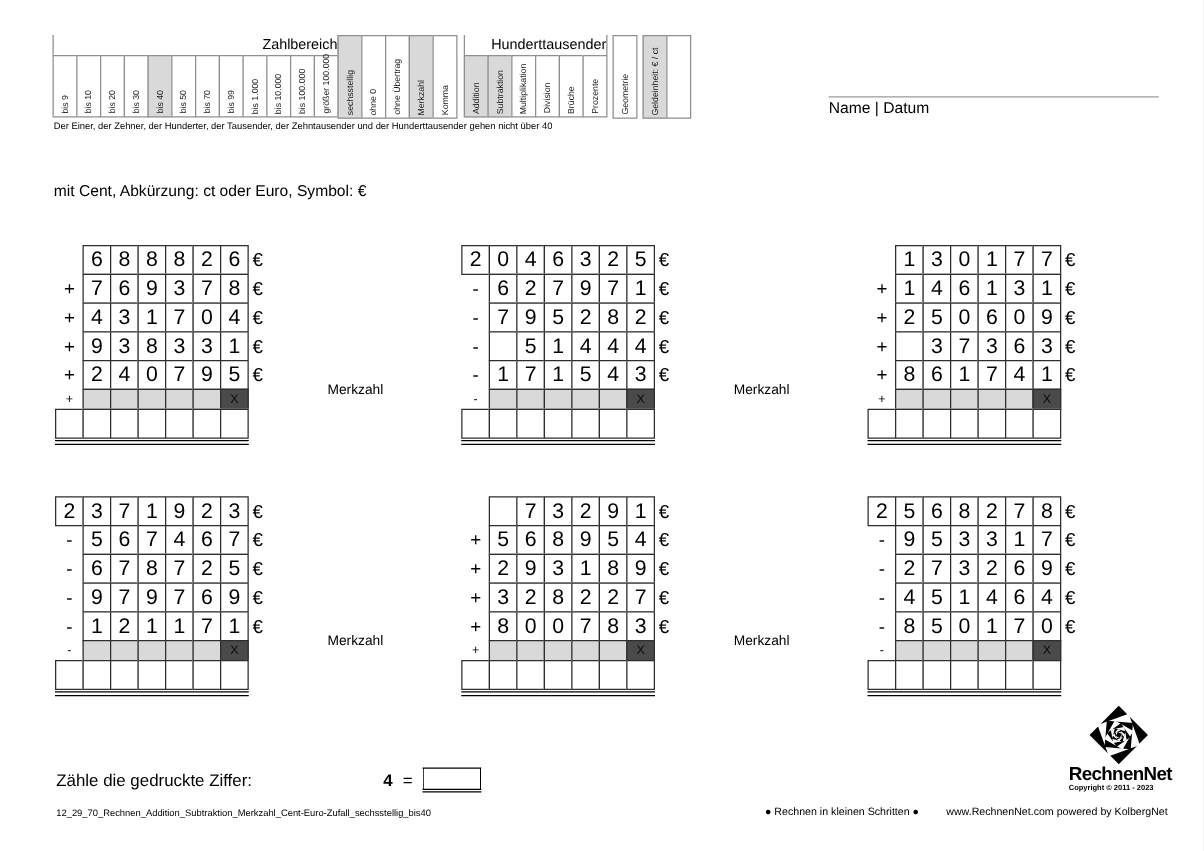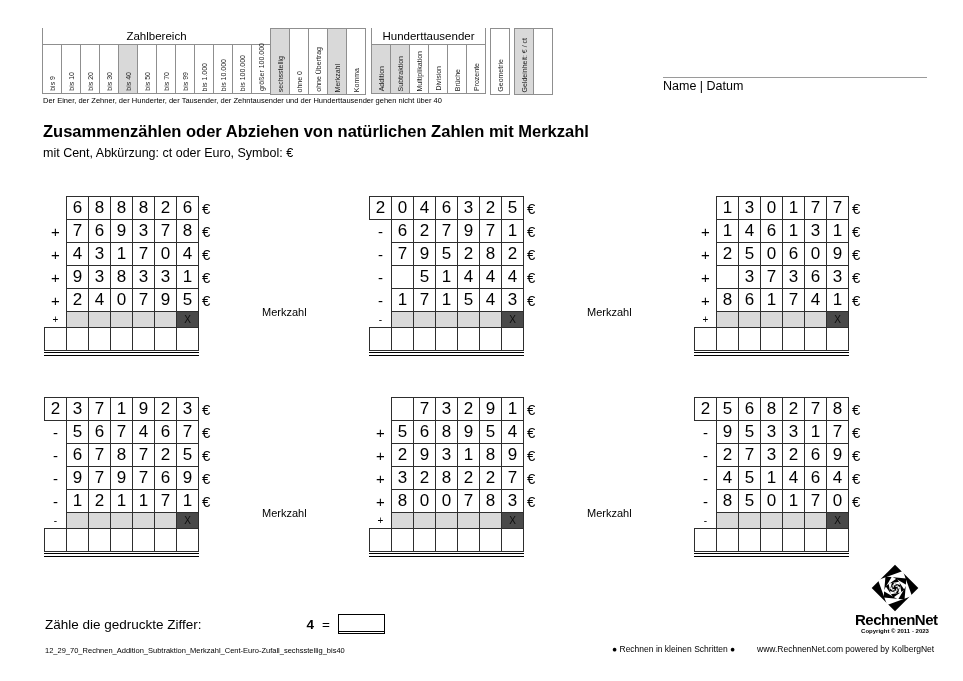--- a/index.html
+++ b/index.html
@@ -3,21 +3,21 @@
 <meta charset="utf-8">
 <style>
   html,body{margin:0;padding:0;background:#e8e8e8;}
   .page{position:relative;width:963px;height:681px;background:#ffffff;overflow:hidden;
         font-family:"Liberation Sans", sans-serif;color:#000;}
 
   
   .ht{position:absolute;left:42px;top:28px;display:flex;align-items:flex-start;}
   .ht-gap{width:5px;height:10px;}
   .ht-group{display:flex;flex-direction:column;}
-  .ht-group-label{height:16px;line-height:16px;text-align:center;font-size:11.5px;
+  .ht-group-label{height:16px;line-height:16px;text-align:right;font-size:11.5px;
                   border-left:1px solid #8f8f8f;border-right:1px solid #8f8f8f;}
   .ht-cols{display:flex;}
   .ht-col{width:20px;height:50px;border:1px solid #8f8f8f;margin-left:-1px;
           display:flex;flex-direction:column;justify-content:flex-end;align-items:center;
           padding-bottom:2px;box-sizing:border-box;background:#fff;}
   .ht-cols .ht-col:first-child{margin-left:0;}
   .ht-col.tall{height:67px;}
   .ht-col.shaded{background:#d9d9d9;}
   .vtext{writing-mode:vertical-rl;transform:rotate(180deg);font-size:7px;line-height:1;
          white-space:nowrap;color:#1a1a1a;}
@@ -55,21 +55,21 @@
   .count-task .digit{font-weight:bold;margin-left:105px;}
   .count-task .eq{margin:0 8px 0 8px;}
   .count-box{width:45px;height:16px;border:1px solid #000;border-bottom:3px double #000;background:#fff;}
 
   
   .foot-file{position:absolute;left:45px;top:646px;font-size:7.5px;text-align:center;}
   .foot-motto{position:absolute;left:612px;top:644px;font-size:8.5px;}
   .foot-site{position:absolute;left:757px;top:644px;font-size:8.5px;}
 
   
-  .logo{position:absolute;left:855px;top:563px;width:80px;text-align:center;}
+  .logo{position:absolute;left:855px;top:563px;width:80px;}
   .logo svg{display:block;margin:0 auto;}
   .logo-name{font-size:15px;font-weight:bold;letter-spacing:-0.5px;margin-top:-2px;}
   .logo-copy{font-size:6px;font-weight:bold;margin-top:0px;}
 </style>
 </head>
 <body>
 
 <div class="page">
 
   <div class="ht">
@@ -164,21 +164,20 @@
       <div class="ht-col tall">
         <span class="vtext"></span>
       </div>
     </div>
 
   <div class="namedatum">
     <span>Name | Datum</span>
   </div>
 
   <div class="note-small">Der Einer, der Zehner, der Hunderter, der Tausender, der Zehntausender und der Hunderttausender gehen nicht über 40</div>
-  <div class="title">Zusammenzählen oder Abziehen von natürlichen Zahlen mit Merkzahl</div>
   <div class="subtitle">mit Cent, Abkürzung: ct oder Euro, Symbol: €</div>
 
   <div class="grid" style="left:44px;top:196px">
       <div class="grow">
         <div class="gop"></div>
         <div class="gcell">6</div>
         <div class="gcell">8</div>
         <div class="gcell">8</div>
         <div class="gcell">8</div>
         <div class="gcell">2</div>

